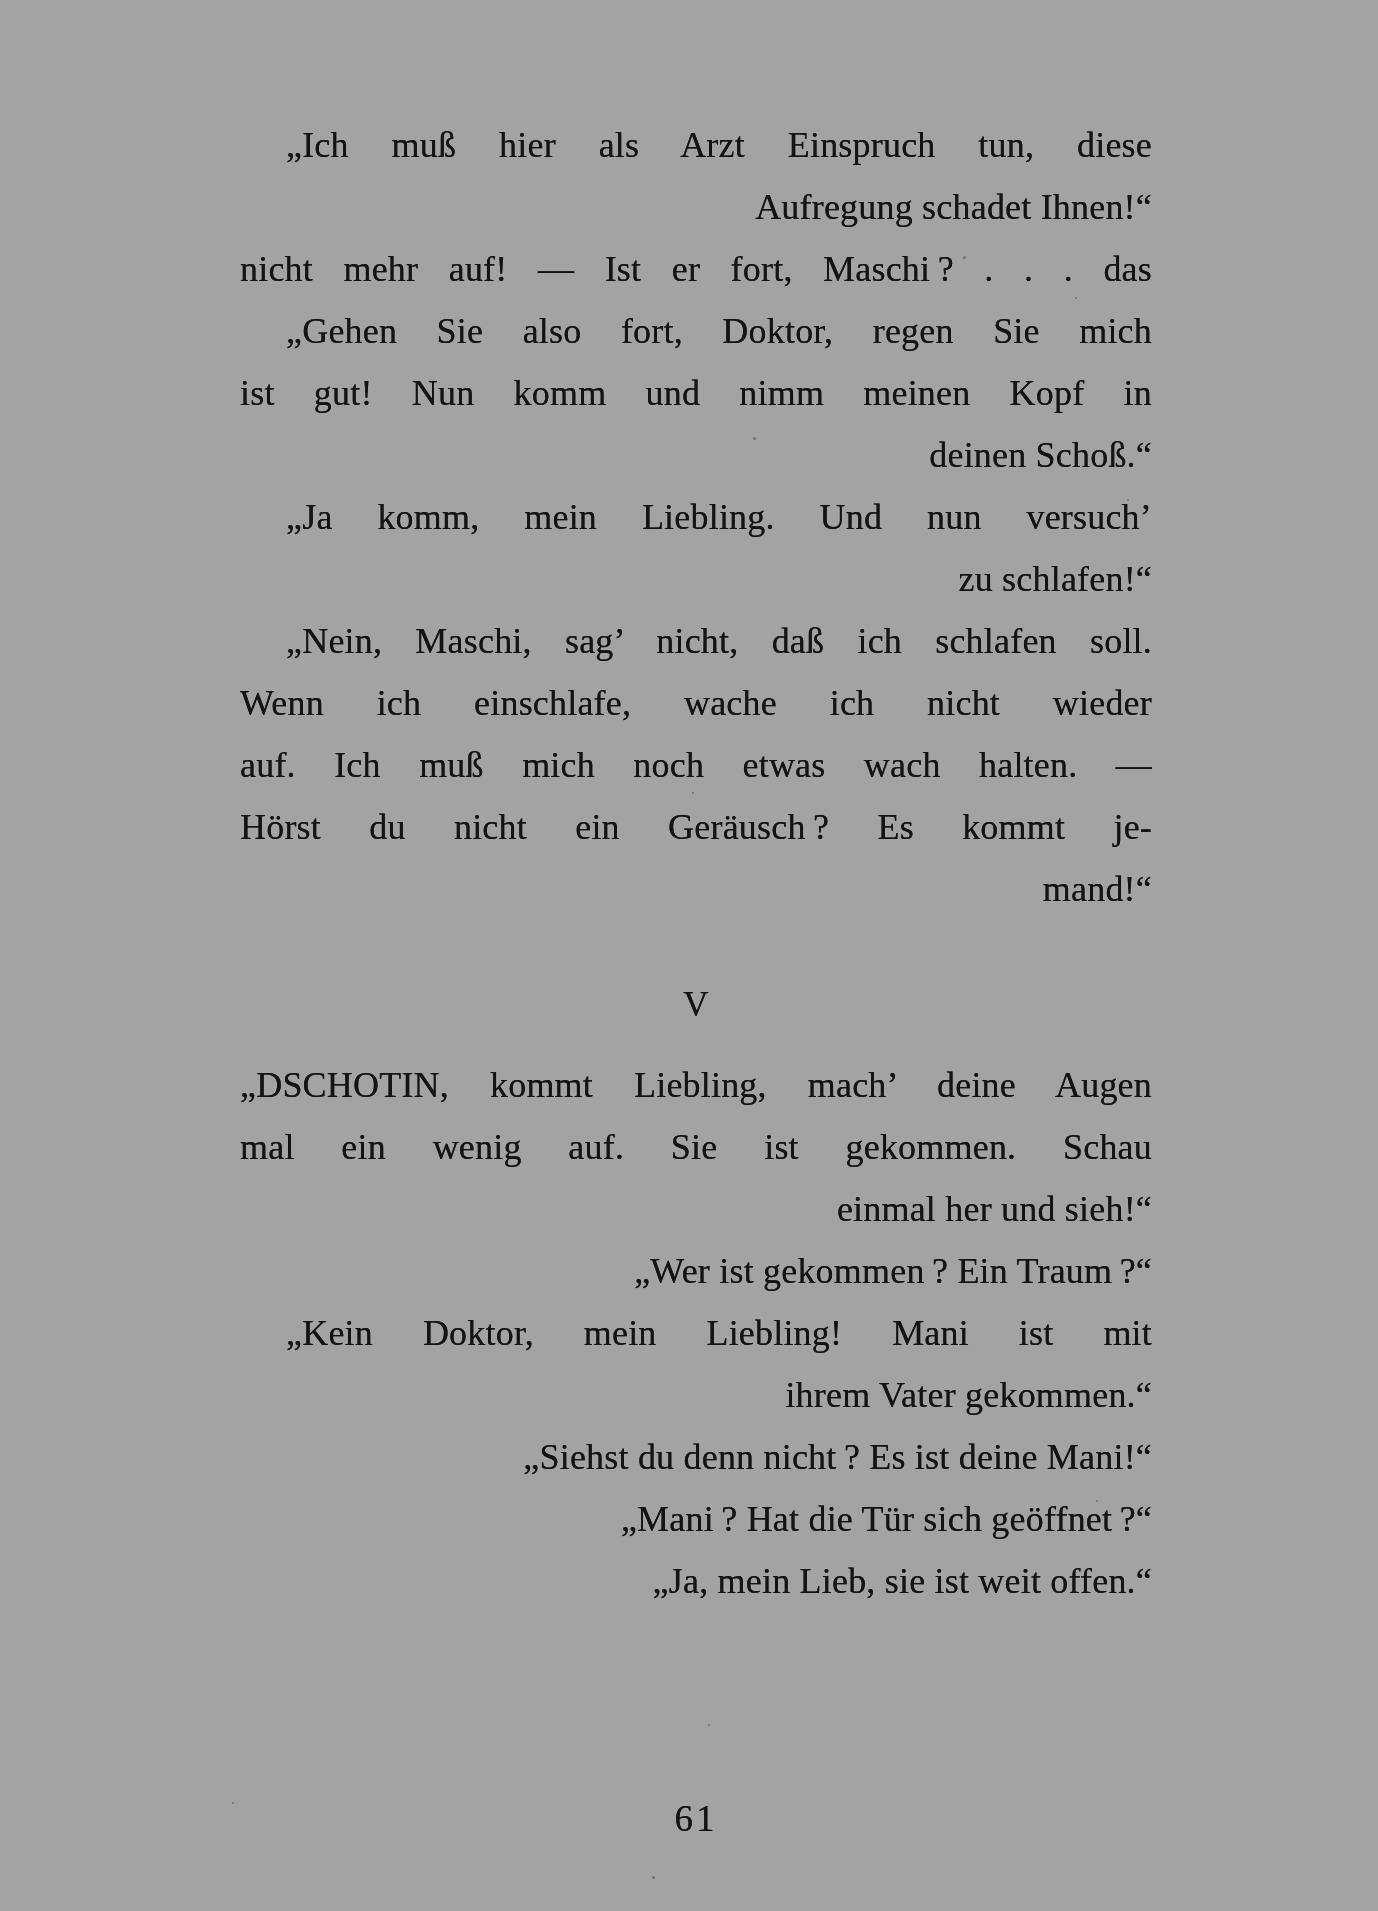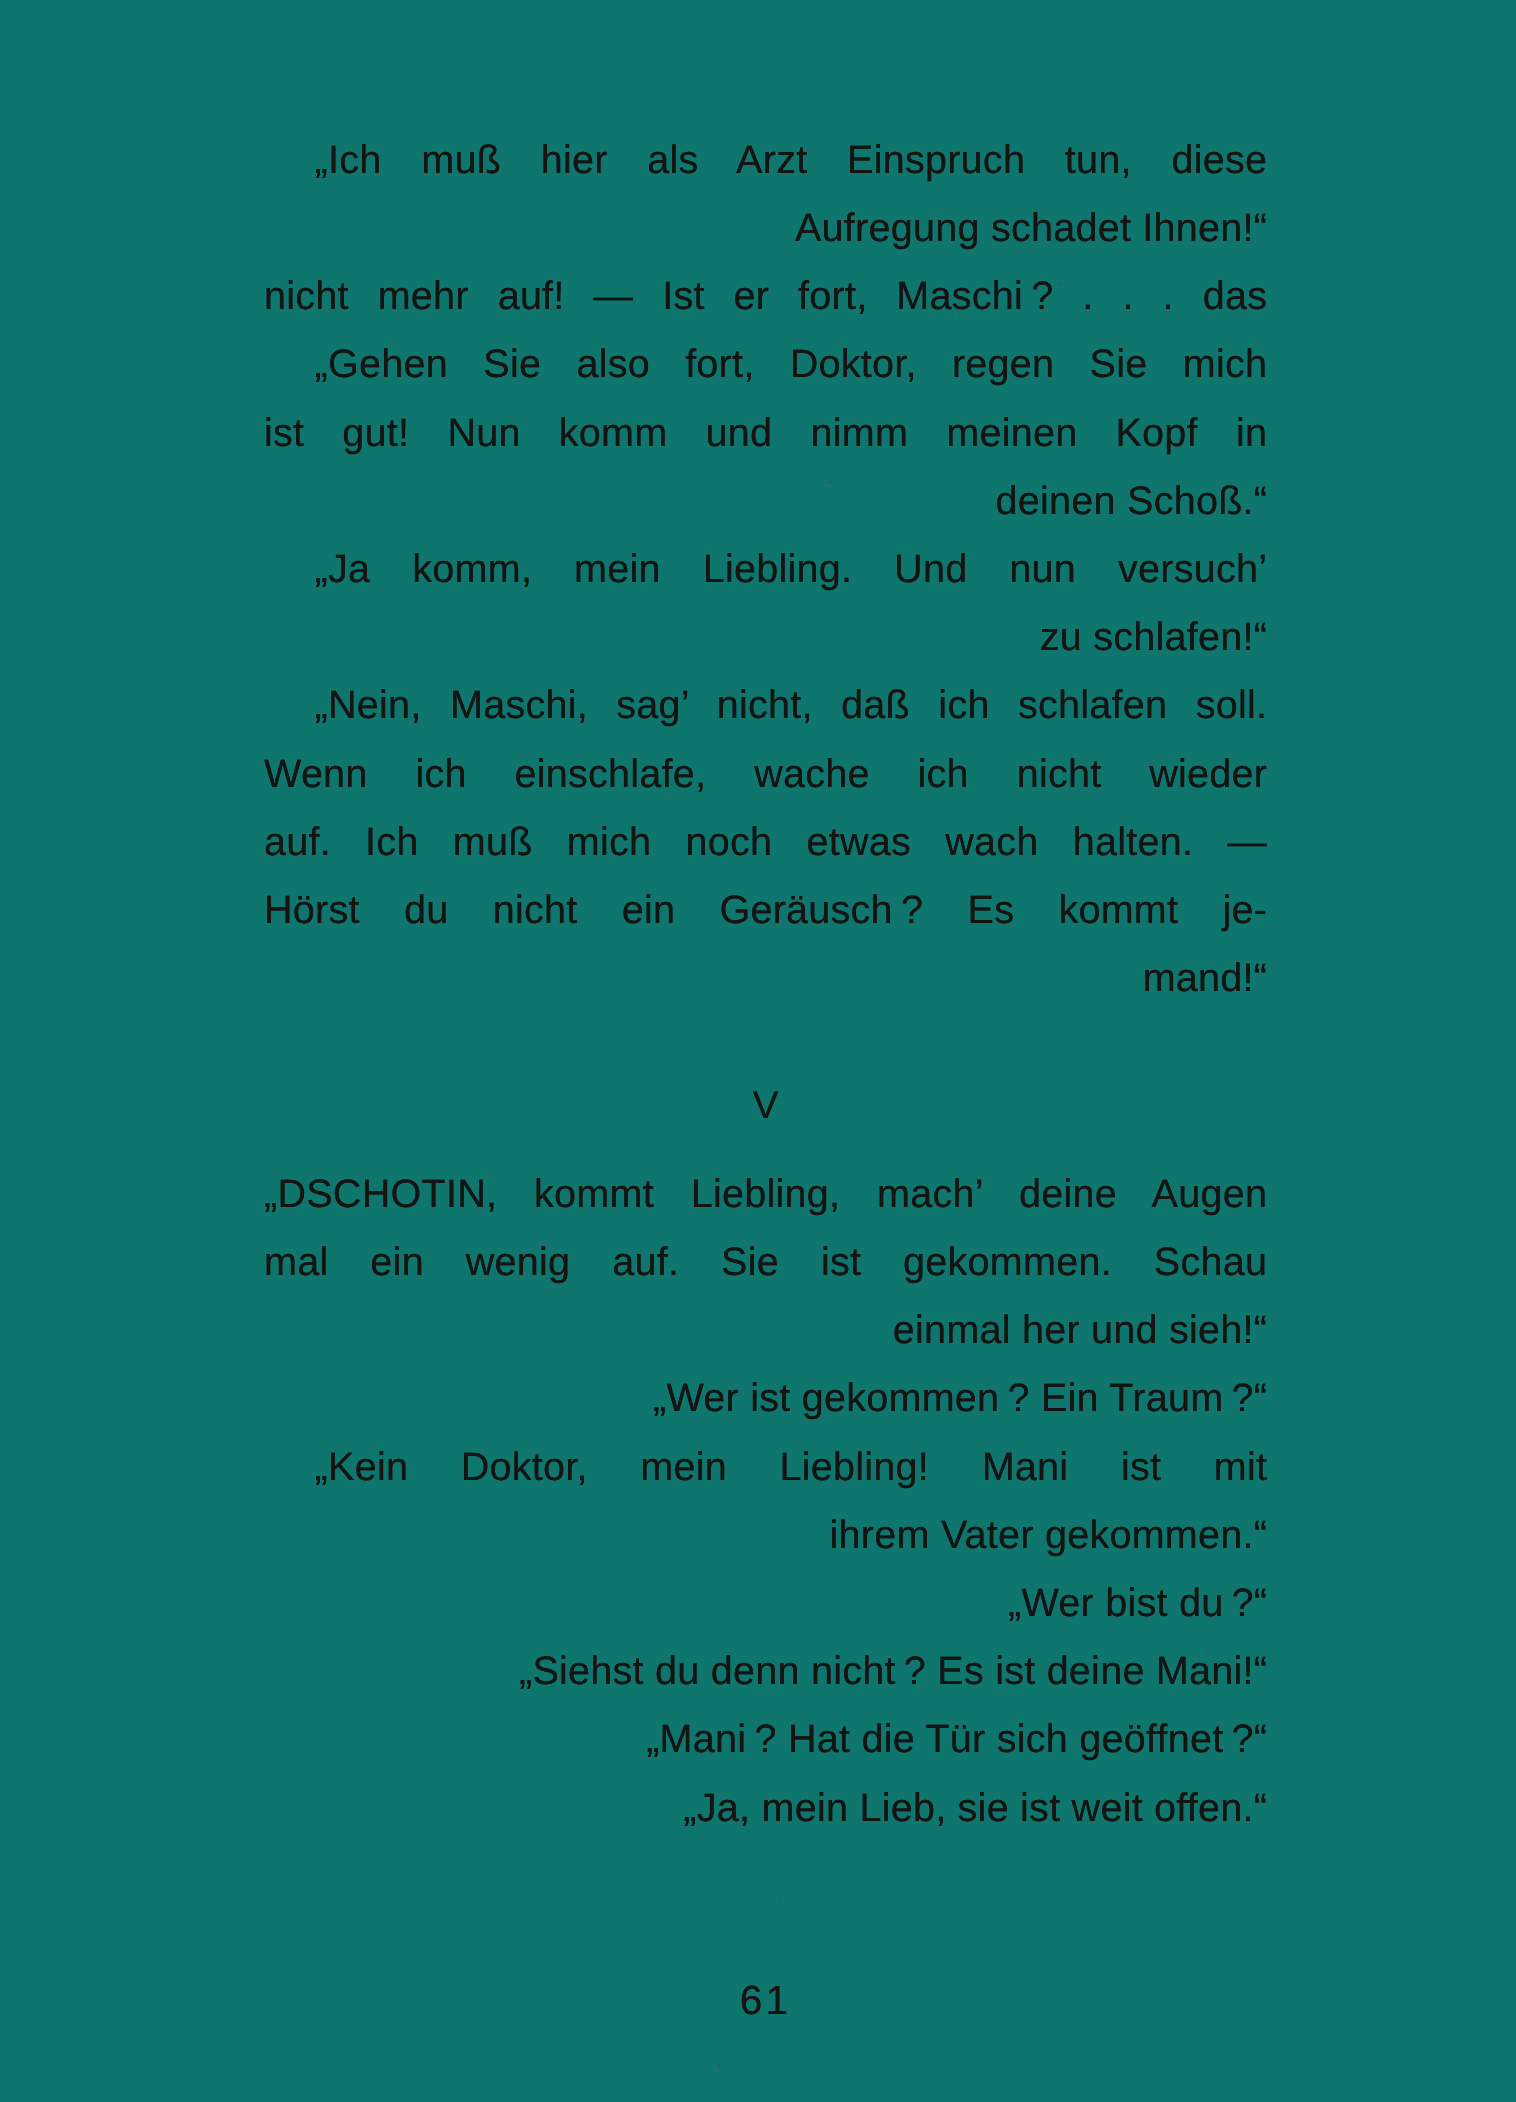--- a/index.html
+++ b/index.html
@@ -4,22 +4,22 @@
 <style>
   html, body {
     margin: 0;
     padding: 0;
     background: #ffffff;
   }
   .page {
     position: relative;
     width: 1378px;
     height: 1911px;
-    background: #0f766e;
-    font-family: Liberation Sans, sans-serif;
+    background: #a3a3a3;
+    font-family: Liberation Serif, serif;
     color: #151413;
     overflow: hidden;
   }
   .text-column {
     position: absolute;
     left: 240px;
     top: 114px;
     width: 912px;
   }
   .paragraph { margin: 0; }
@@ -103,23 +103,20 @@
         <div class="line last">einmal her und sieh!“</div>
       </div>
       <div class="paragraph">
         <div class="line indent last">„Wer ist gekommen ? Ein Traum ?“</div>
       </div>
       <div class="paragraph">
         <div class="line indent fill">„Kein Doktor, mein Liebling! Mani ist mit</div>
         <div class="line last">ihrem Vater gekommen.“</div>
       </div>
       <div class="paragraph">
-        <div class="line indent last">„Wer bist du ?“</div>
-      </div>
-      <div class="paragraph">
         <div class="line indent last">„Siehst du denn nicht ? Es ist deine Mani!“</div>
       </div>
       <div class="paragraph">
         <div class="line indent last">„Mani ? Hat die Tür sich geöffnet ?“</div>
       </div>
       <div class="paragraph">
         <div class="line indent last">„Ja, mein Lieb, sie ist weit offen.“</div>
       </div>
     </div>
 

